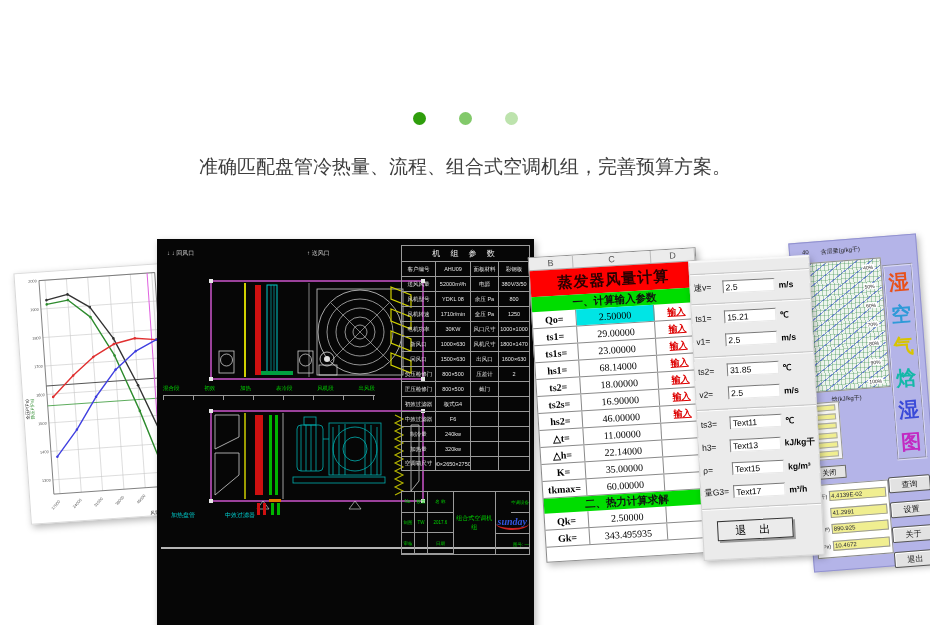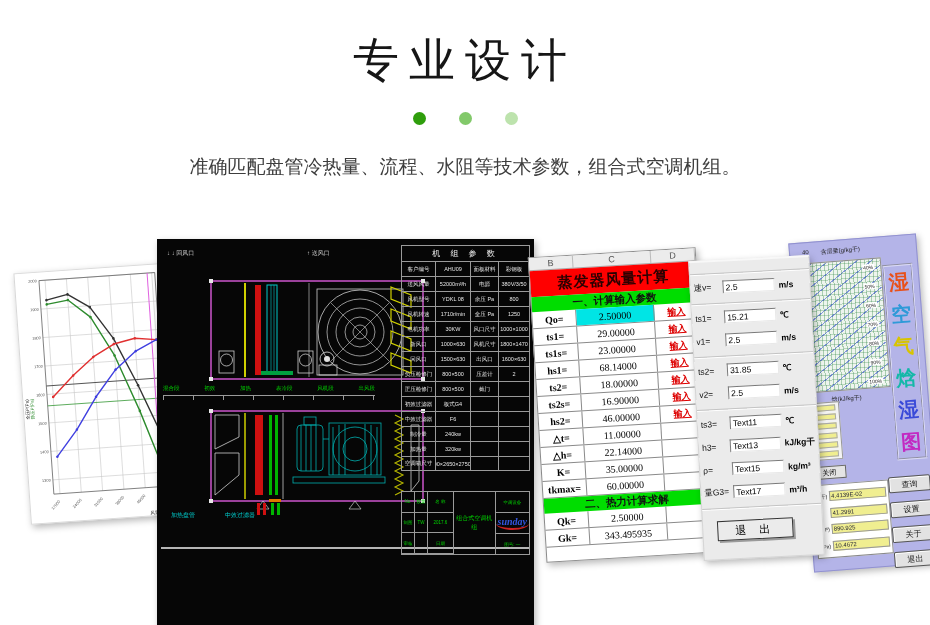--- a/index.html
+++ b/index.html
@@ -45,21 +45,21 @@
   .ct1 { width:34px; } .ct2 { flex:1; } .ct3 { width:28px; } .ct4 { width:30px; }
 
   .tblock { position:absolute; left:244px; top:252px; width:129px; height:64px; display:flex;
             border:1px solid #9a9a9a; color:#00d400; }
   .tb-left { width:52px; display:grid; grid-template-columns:13px 13px 26px; grid-auto-rows:1fr; }
   .tb-left span { border-right:1px solid #9a9a9a; border-bottom:1px solid #9a9a9a;
                   font-size:4.5px; display:flex; align-items:center; justify-content:center;
                   overflow:hidden; white-space:nowrap; }
   .tb-mid { width:42px; border-right:1px solid #9a9a9a; display:flex; align-items:center;
             justify-content:center; text-align:center; font-size:6px; padding:2px; }
-  .tb-right { flex:1; display:flex; flex-direction:column; }
+  .tb-right { flex:1; display:flex; flex-direction:column;align-items:flex-end; }
   .tb-right > div { flex:1; display:flex; align-items:center; justify-content:center;
                     border-bottom:1px solid #9a9a9a; font-size:4.5px; }
   .tb-right > div:last-child { border-bottom:none; }
   .tb-logo { font-family:"Liberation Serif", serif; font-style:italic; font-weight:bold;
              font-size:10px; color:#3355dd; border-bottom:2px solid #cc2222; line-height:1;
              border-radius:0 0 60% 60%; padding:0 2px 1px; }
 
   
   .sheet-panel { left:537px; top:252px; width:168px; height:306px; background:#fff;
                  transform:rotate(-3.5deg); z-index:3; border:1px solid #8a8a8a;
@@ -130,29 +130,28 @@
              flex-direction:column; gap:9px; }
   .abtn { height:16px; background:#e2e2e2; border:1px solid #555; border-radius:2px;
           box-shadow:inset 1px 1px 0 #fff; font-size:8px; display:flex; align-items:center;
           justify-content:center; color:#111; }
 </style>
 </head>
 <body>
 
 <div class="page">
 
-  <h1 class="hero-title">专业设计</h1>
   <div class="dots">
 
   <span class="dot" style="background: rgb(47, 158, 12);"></span>
       <span class="dot" style="background: rgb(130, 201, 106);"></span>
       <span class="dot" style="background: rgb(189, 227, 173);"></span>
     </div>
   <div class="desc">
-    <div>准确匹配盘管冷热量、流程、水阻等技术参数，组合式空调机组。</div>
+    <div>准确匹配盘管冷热量、流程、组合式空调机组，完善预算方案。</div>
   </div>
 
   <div class="panel fan-panel">
     <svg id="fan-svg" width="146" height="252" viewBox="0 0 146 252">
         <line x1="24" y1="207.73333333333335" x2="140" y2="207.73333333333335" stroke="#c8c8c8" stroke-width="0.6"></line>
         <text x="22" y="209.23333333333335" font-size="4" fill="#555" text-anchor="end">1300</text>
         <line x1="24" y1="179.20000000000002" x2="140" y2="179.20000000000002" stroke="#c8c8c8" stroke-width="0.6"></line>
         <text x="22" y="180.70000000000002" font-size="4" fill="#555" text-anchor="end">1400</text>
         <line x1="24" y1="150.66666666666666" x2="140" y2="150.66666666666666" stroke="#c8c8c8" stroke-width="0.6"></line>
         <text x="22" y="152.16666666666666" font-size="4" fill="#555" text-anchor="end">1500</text>

